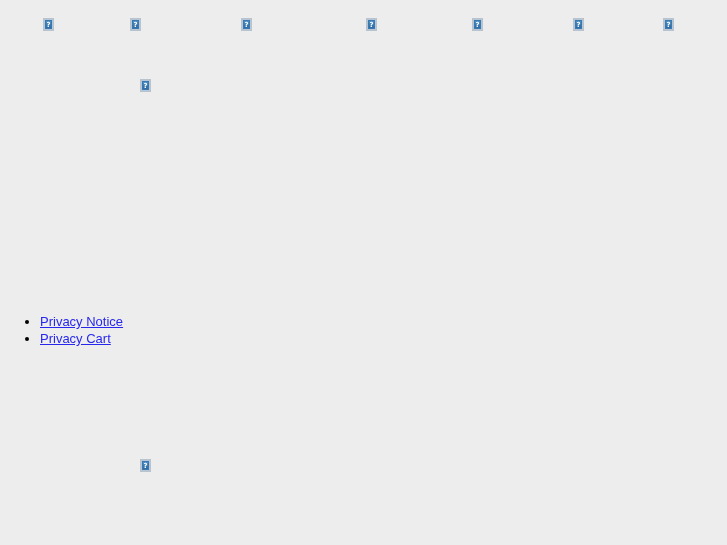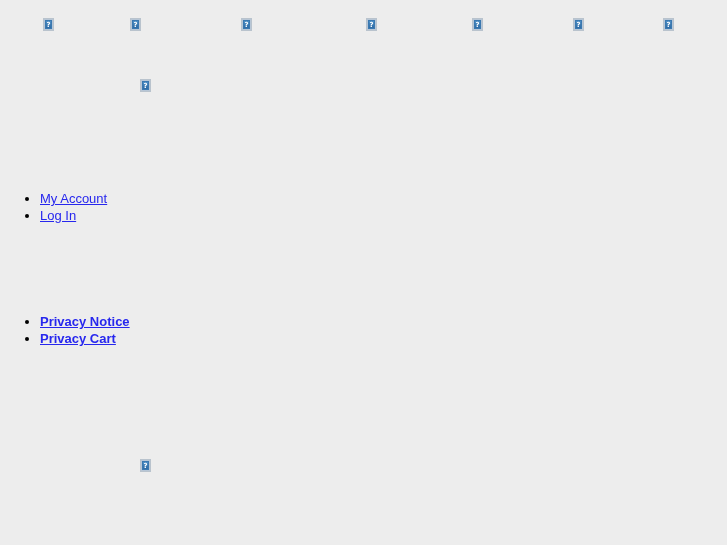--- a/index.html
+++ b/index.html
@@ -71,21 +71,21 @@
   }
   .link-list a {
     color: #2727ee;
     text-decoration: underline;
     font-family: "Liberation Sans", sans-serif;
     font-size: 13px;
     cursor: pointer;
   }
 
   #list-account { left: 0px; top: 190px; }
-  #list-utility { left: 0px; top: 313px; font-weight: bold; }
+  #list-utility { left: 0px; top: 313px; }
 </style>
 </head>
 <body>
 
 <div class="page">
 
   <div id="top-row-container">
       <div class="broken-img" style="left: 43px; top: 18px;">
         <span class="glyph">?</span>
       </div>
@@ -108,24 +108,20 @@
         <span class="glyph">?</span>
       </div>
     </div>
 
   <div id="second-row-container">
       <div class="broken-img" style="left: 140px; top: 79px;">
         <span class="glyph">?</span>
       </div>
     </div>
 
-  <ul class="link-list" id="list-account">
-      <li><a>My Account</a></li>
-      <li><a>Log In</a></li>
-    </ul>
 
   <ul class="link-list" id="list-utility">
       <li><a>Privacy Notice</a></li>
       <li><a>Privacy Cart</a></li>
     </ul>
 
   <div id="bottom-row-container">
       <div class="broken-img" style="left: 140px; top: 459px;">
         <span class="glyph">?</span>
       </div>

